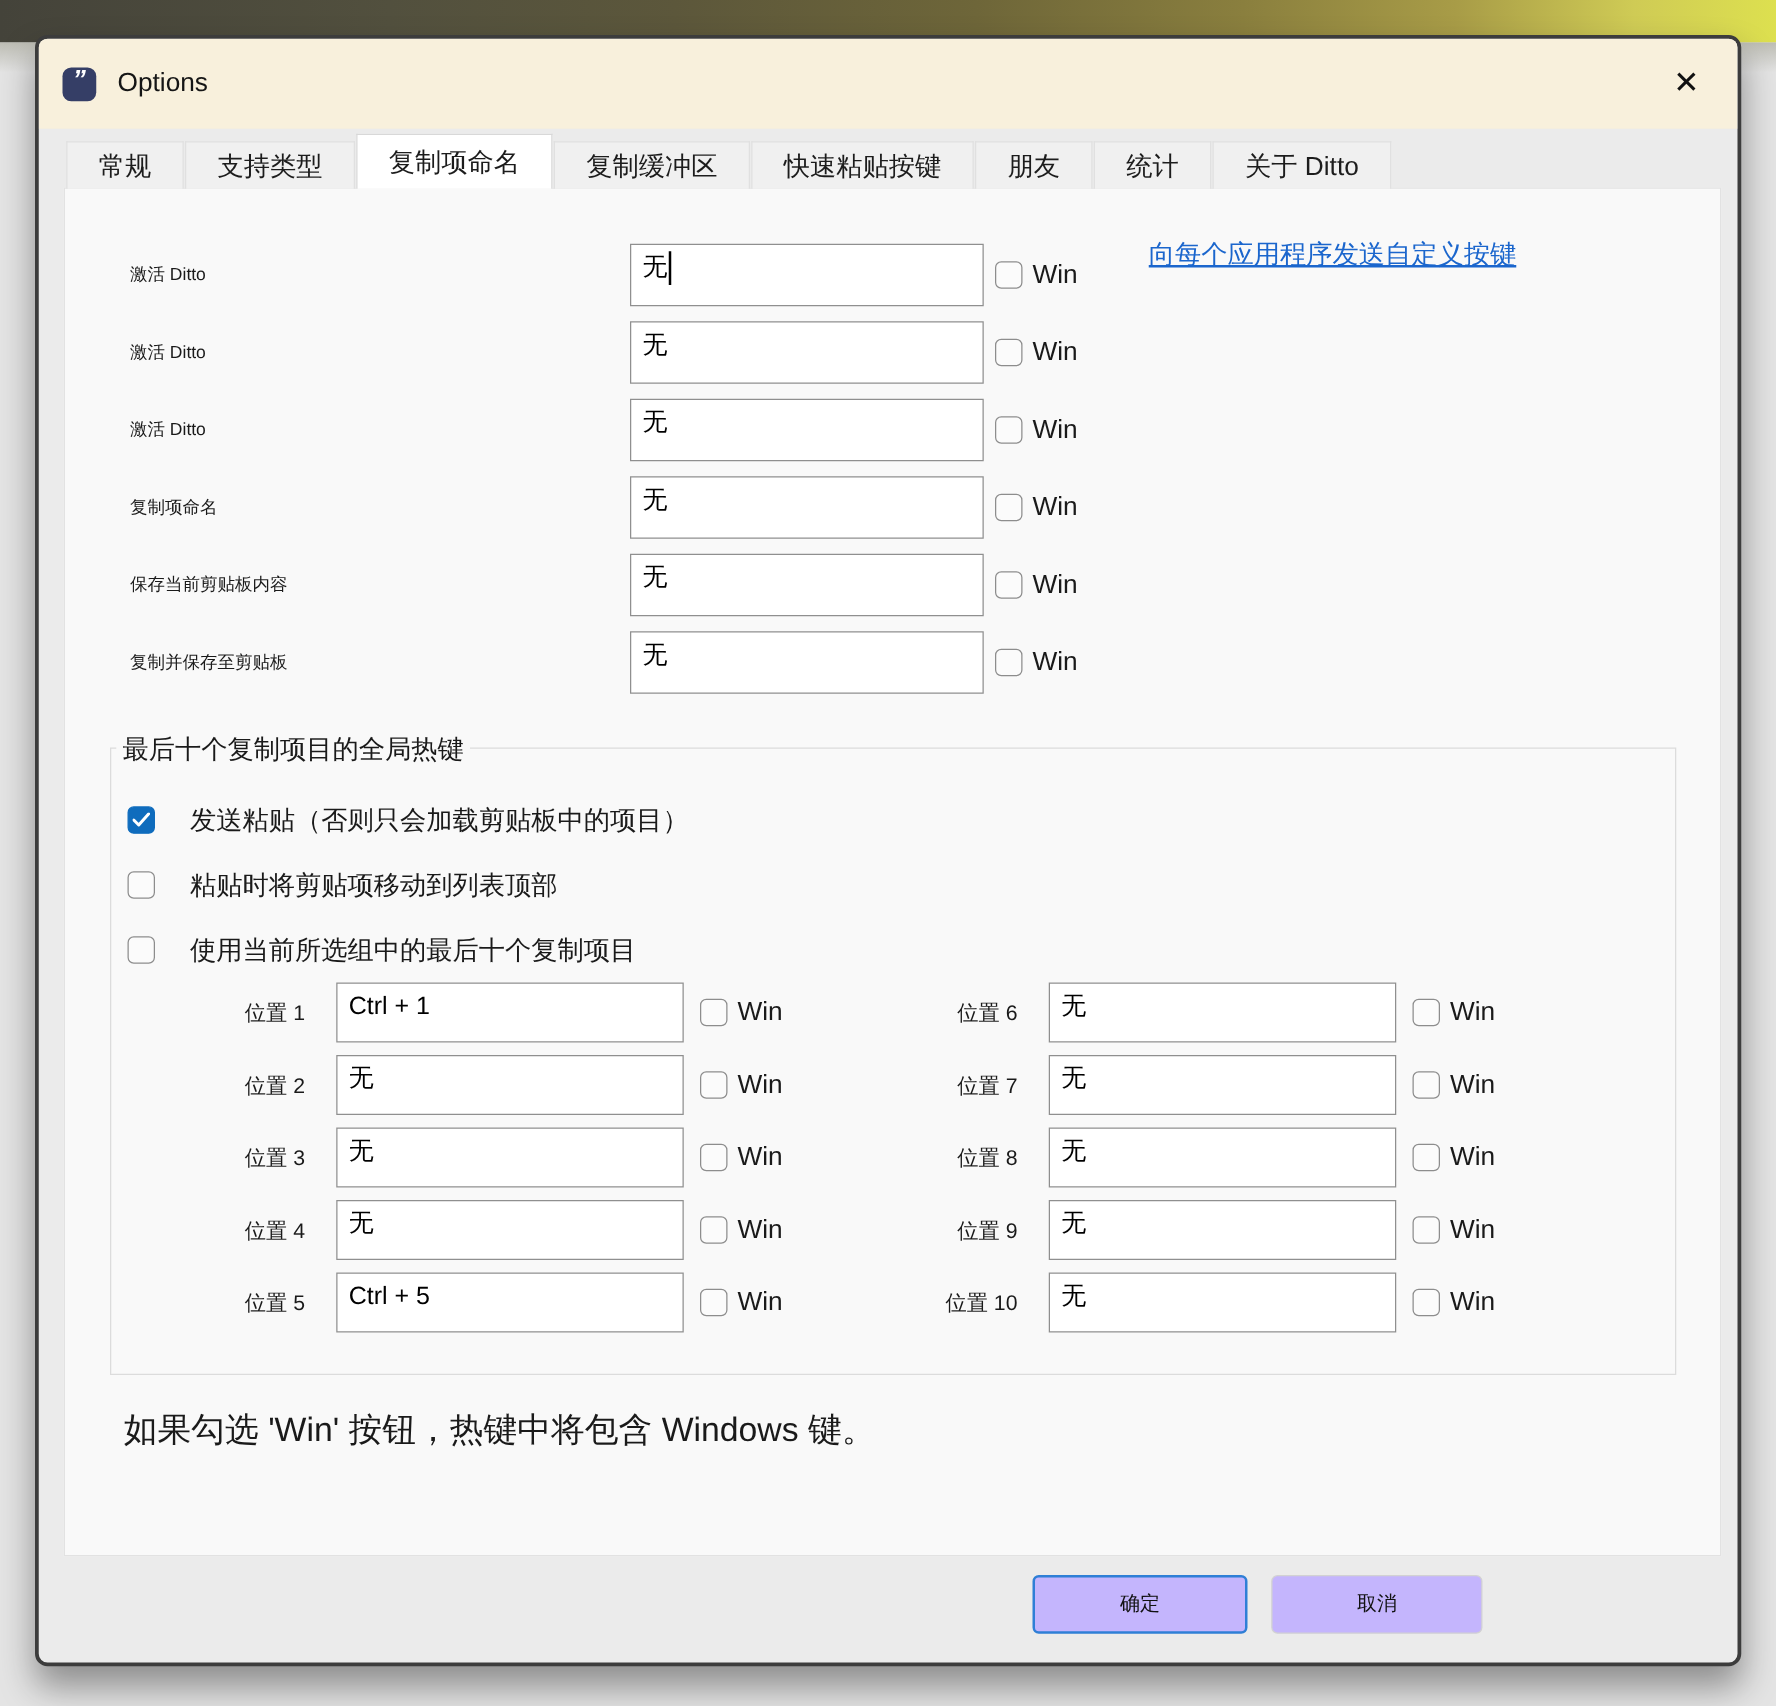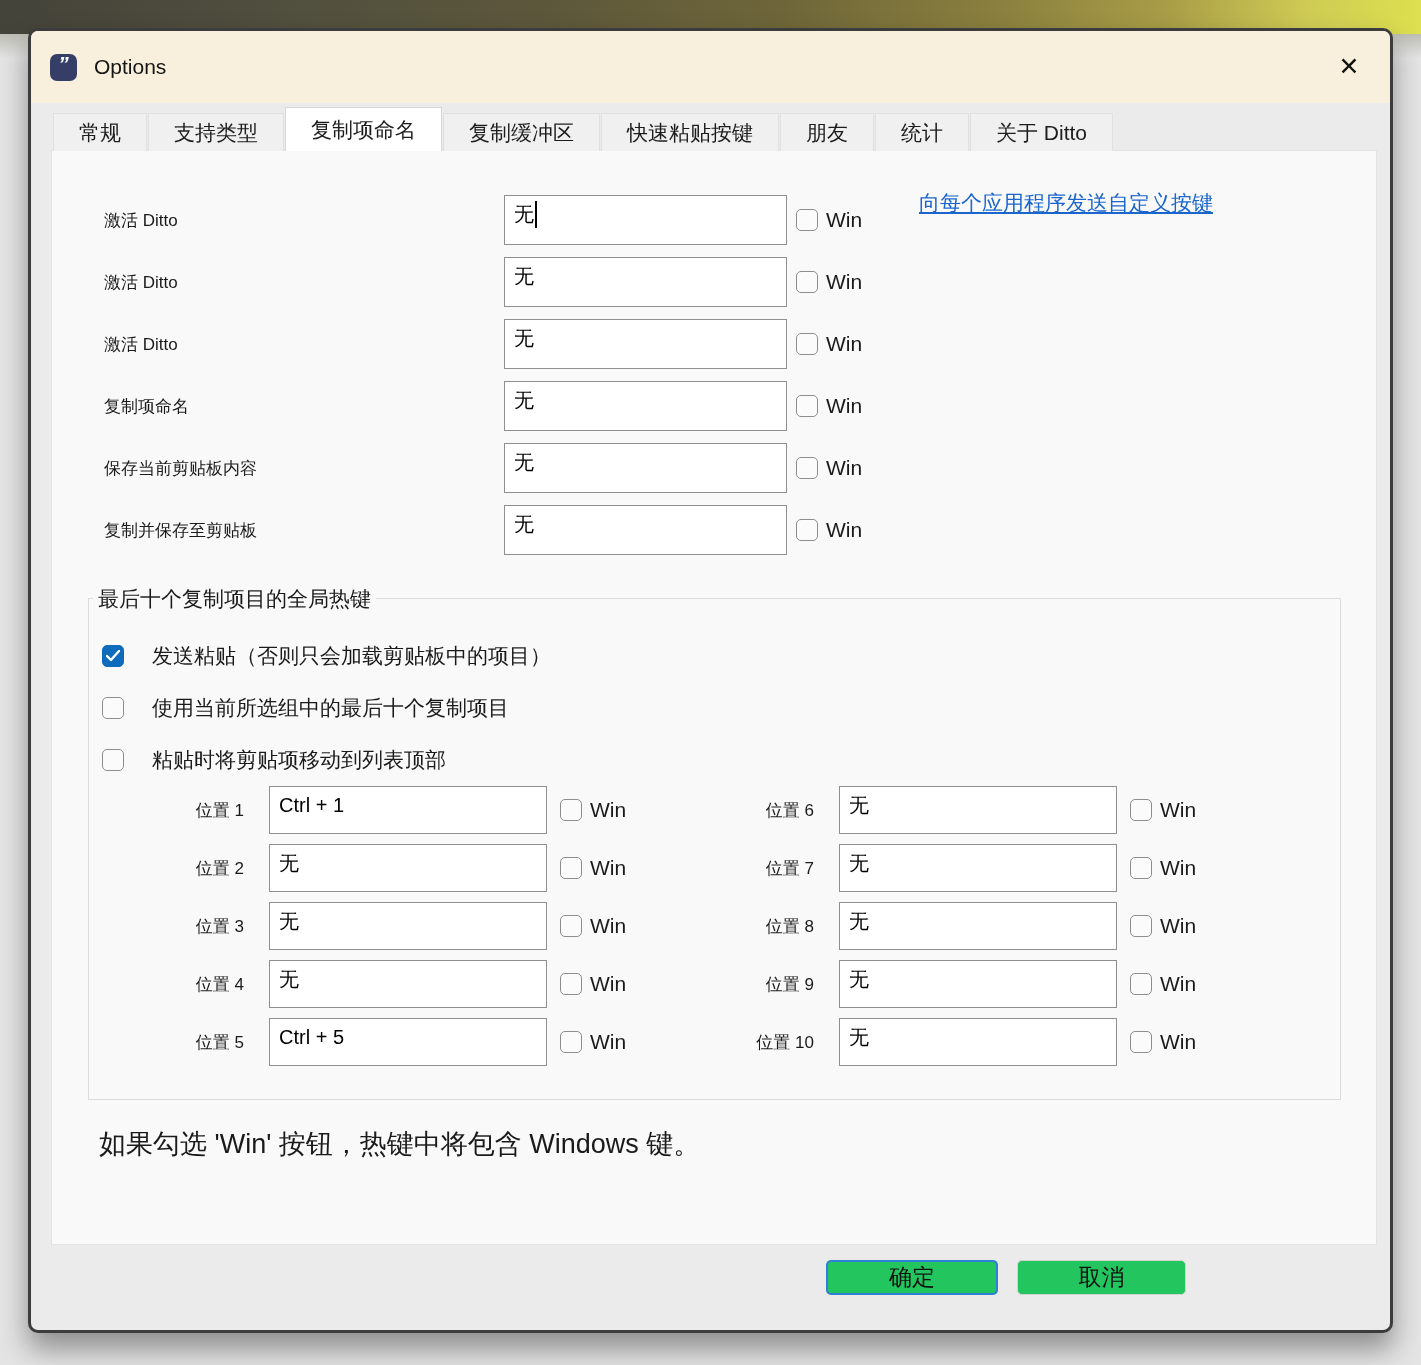--- a/index.html
+++ b/index.html
@@ -66,21 +66,21 @@
   }
 
   .link{
     position:absolute;left:867px;top:38px;
     font-size:21px;color:#1b66cd;text-decoration:underline;cursor:pointer;
   }
 
   
   .hk-rows{position:absolute;left:52px;top:44px;}
   .hk-row{display:flex;align-items:center;height:50px;margin-bottom:12px;}
-  .hk-label{width:400px;font-size:17px;color:#1a1a1a;}
+  .hk-label{width:400px;font-size:14px;color:#1a1a1a;}
   .textbox{
     width:283px;height:50px;background:#ffffff;border:1px solid #8f8f8f;
     box-sizing:border-box;font-size:20px;color:#000;
     padding:5px 9px;display:flex;align-items:flex-start;line-height:27px;
   }
   .caret{display:none;width:0;border-left:2px solid #000;height:27px;margin-left:1px;}
   .caret.visible{display:inline-block;}
 
   .win-wrap{display:flex;align-items:center;margin-left:9px;text-align:right;}
   .checkbox{
@@ -113,22 +113,22 @@
   .pos-label{width:130px;text-align:right;margin-right:25px;font-size:17px;color:#1a1a1a;white-space:nowrap;}
   .pos-row .textbox{width:278px;height:48px;}
   .pos-row .win-wrap{margin-left:13px;}
 
   .footer-note{
     position:absolute;left:47px;top:975px;font-size:27px;color:#1a1a1a;
   }
 
   
   .btn{
-    position:absolute;top:1229px;height:35px;background:#22c55e;
-    border-radius:5px;font-size:23px;color:#111;
+    position:absolute;top:1229px;height:47px;background:#c4b5fd;
+    border-radius:5px;font-size:16px;color:#111;
     display:flex;align-items:center;justify-content:center;box-sizing:border-box;
     cursor:default;
   }
   .btn.ok{left:795px;width:172px;border:2px solid #2f7fd6;}
   .btn.cancel{left:986px;width:169px;border:1px solid #d2d2d2;}
 </style>
 </head>
 <body>
 
 <div class="backdrop-top"></div>
@@ -261,27 +261,27 @@
       <svg width="14" height="12" viewBox="0 0 14 12">
                 <polyline points="1,6 5,10 13,1" fill="none" stroke="#ffffff" stroke-width="2.4" stroke-linecap="round" stroke-linejoin="round"></polyline>
               </svg>
     </span>
     <span class="cb-label">发送粘贴（否则只会加载剪贴板中的项目）</span>
   </div>
           <div class="check-row">
     <span class="checkbox">
       
     </span>
-    <span class="cb-label">使用当前所选组中的最后十个复制项目</span>
+    <span class="cb-label">粘贴时将剪贴项移动到列表顶部</span>
   </div>
           <div class="check-row">
     <span class="checkbox">
       
     </span>
-    <span class="cb-label">粘贴时将剪贴项移动到列表顶部</span>
+    <span class="cb-label">使用当前所选组中的最后十个复制项目</span>
   </div>
         </div>
       <div class="pos-col left" id="pos-left">
           <div class="pos-row">
     <span class="pos-label">位置 1</span>
     <div class="textbox">
       <span>Ctrl + 1</span>
     </div>
     <div class="win-wrap">
       <span class="checkbox">

